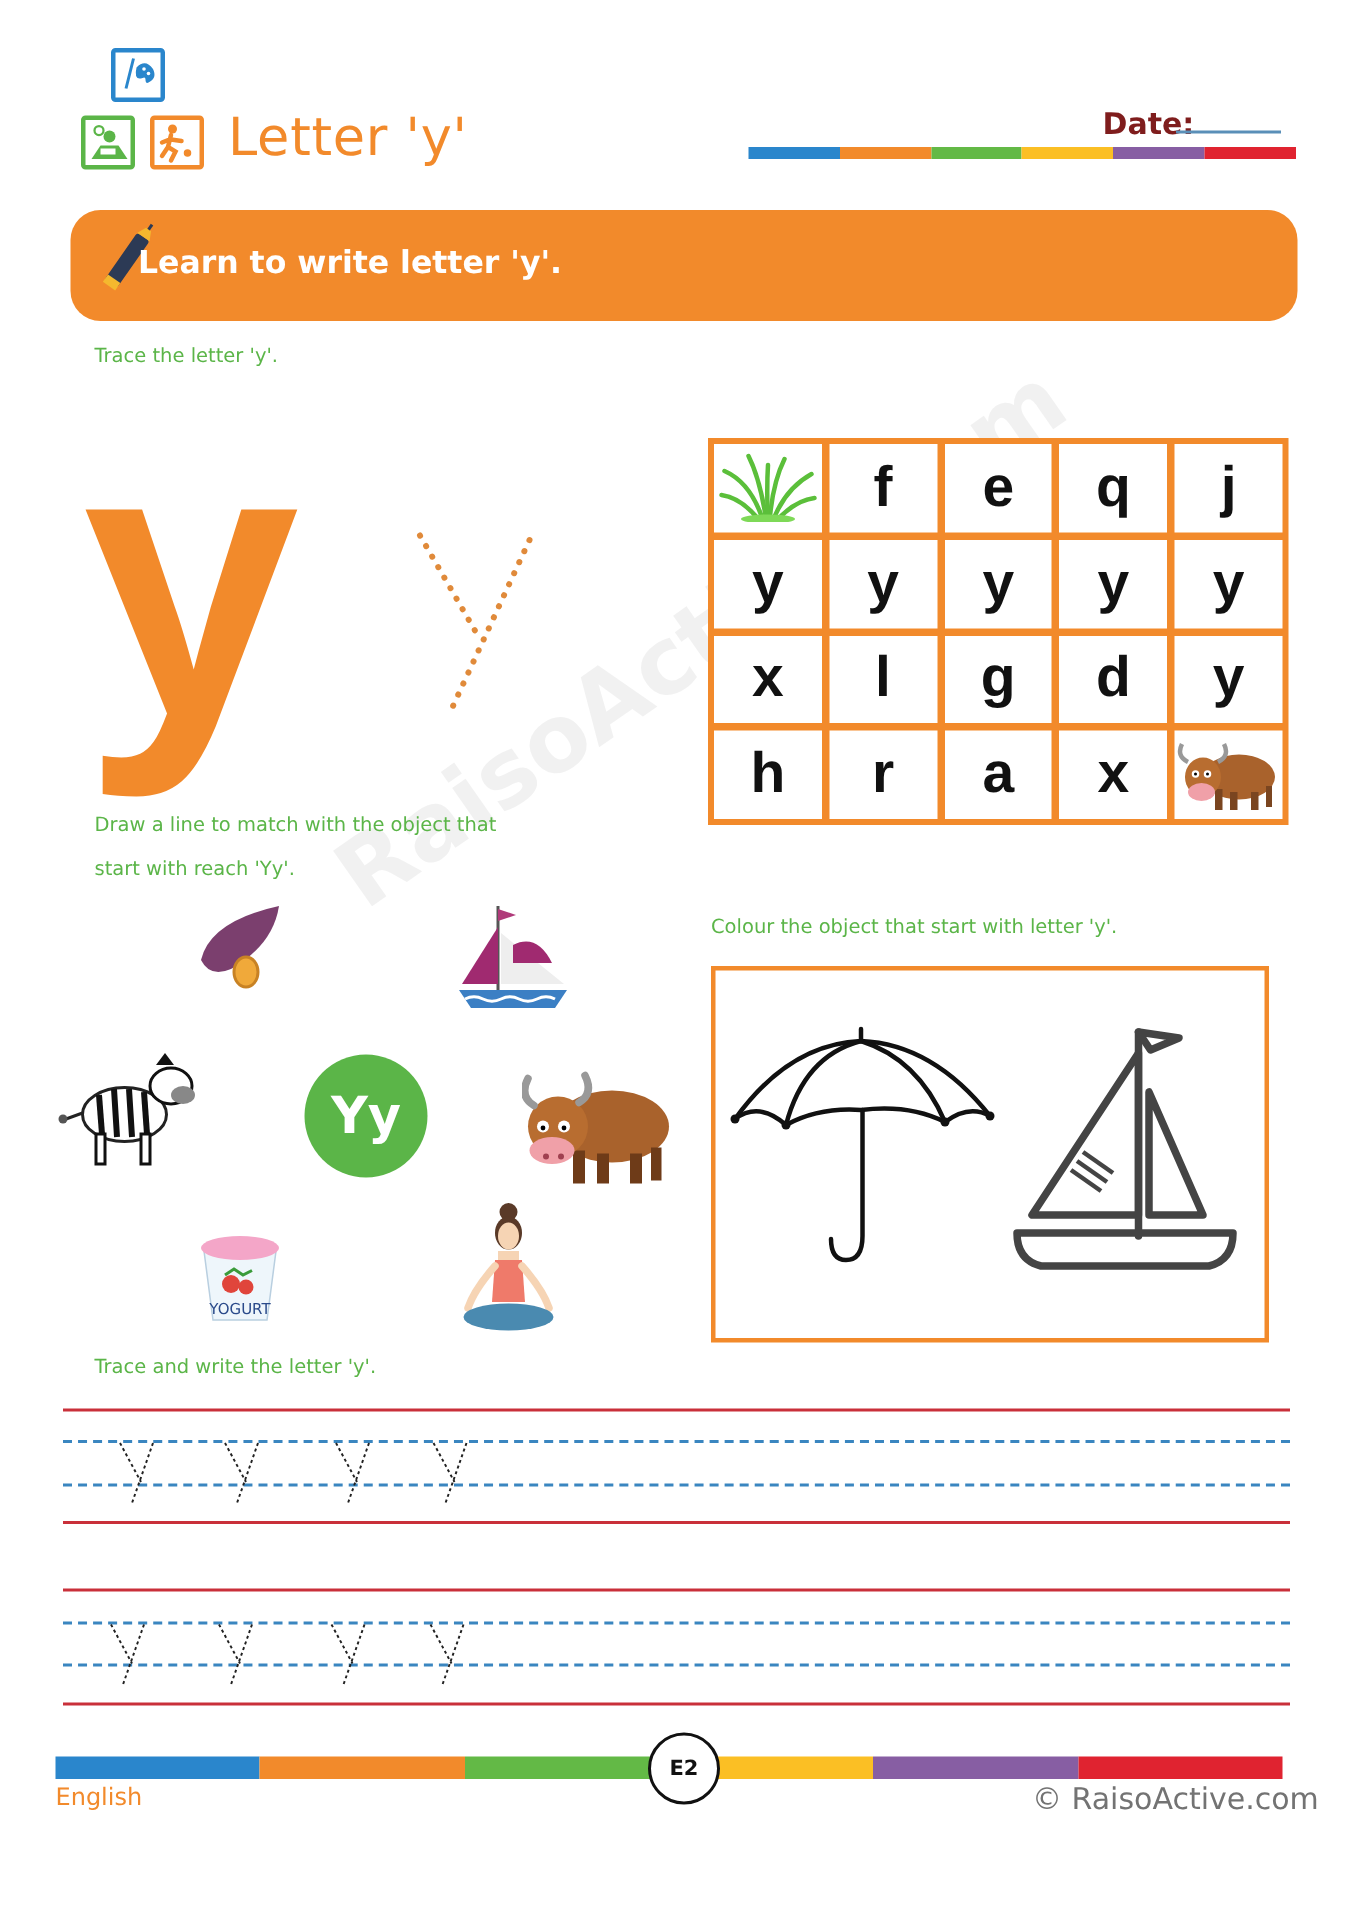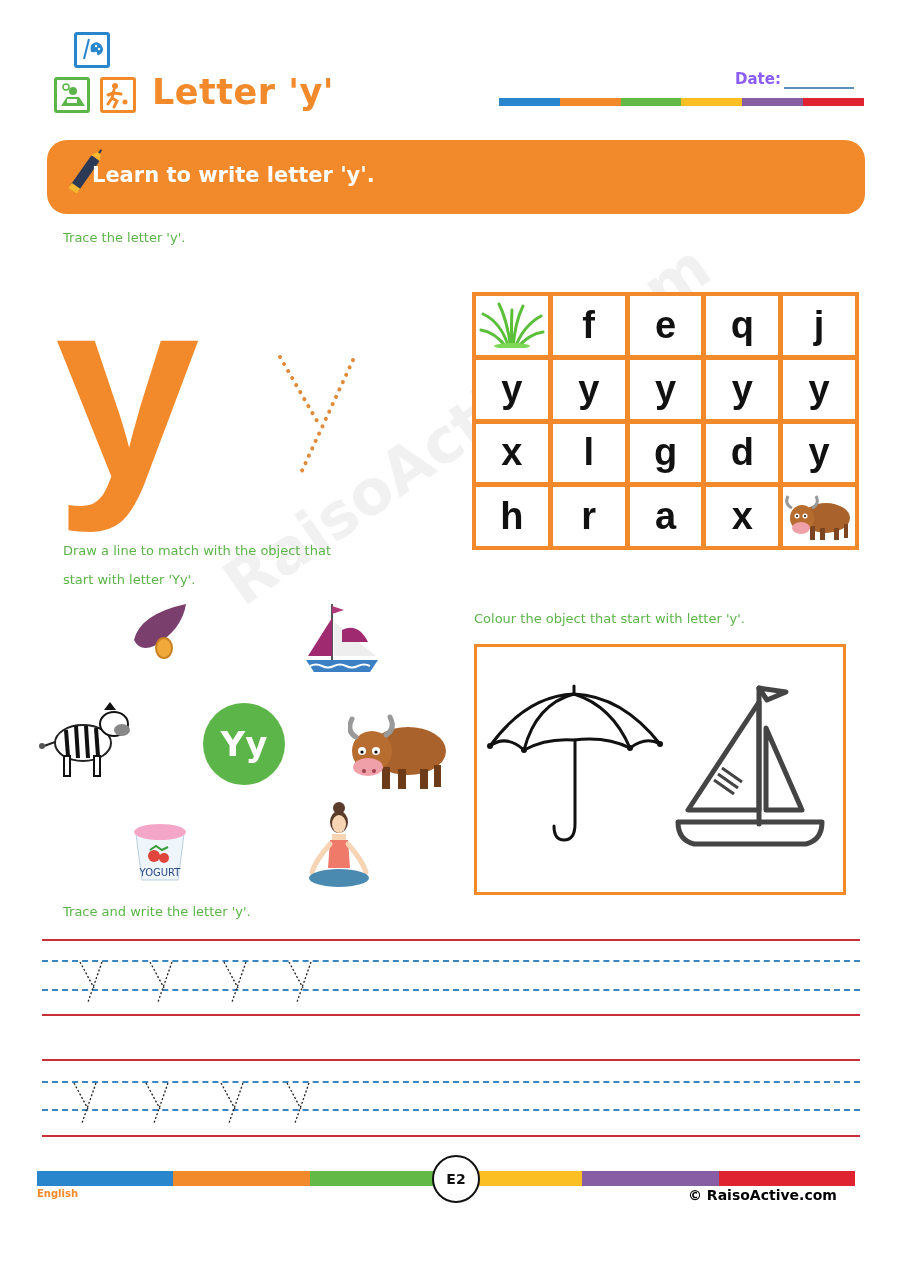--- a/index.html
+++ b/index.html
@@ -2,22 +2,22 @@
 <html><head>
 <meta charset="utf-8">
 <style>
   * { box-sizing: border-box; margin: 0; padding: 0; }
   html, body { width: 900px; height: 1273px; background: #ffffff; overflow: hidden; }
   body { position: relative; font-family: "DejaVu Sans", sans-serif; }
   .abs { position: absolute; }
 
   
   .logo-box { position: absolute; width: 36px; height: 36px; border: 3px solid; border-radius: 3px; background:#fff; }
-  .title { position:absolute; left:152px; top:72px; font-size:35px; font-weight:bold; color:#f28a2b; letter-spacing:0.5px; }
-  .date { position:absolute; left:735px; top:70px; font-size:15px; font-weight:bold; color:#8b5cf6; }
+  .title { position:absolute; left:152px; top:72px; font-size:35px; font-weight:normal; color:#f28a2b; letter-spacing:0.5px; }
+  .date { position:absolute; left:735px; top:70px; font-size:20px; font-weight:bold; color:#7f1d1d; }
   .date-line { position:absolute; left:784px; top:87px; width:70px; border-bottom:2px solid #5a8fb8; }
   .stripe { position:absolute; display:flex; }
   .stripe div { height:100%; flex:1; }
 
   
   .banner { position:absolute; left:47px; top:140px; width:818px; height:74px; background:#f28a2b; border-radius:20px; }
   .banner-text { position:absolute; left:92px; top:163px; font-size:21px; font-weight:bold; color:#fff; }
 
   .instr { position:absolute; font-size:13px; font-weight:normal; color:#5bb548; line-height:29px; }
 
@@ -35,22 +35,22 @@
   
   .colour-box { position:absolute; left:474px; top:644px; width:372px; height:251px; border:3px solid #f28a2b; }
 
   
   .line-red { position:absolute; left:42px; width:818px; height:2px; background:#c9303a; }
   .line-blue { position:absolute; left:42px; width:818px; height:0; border-top:2px dashed #3a86c0; }
   .trace-y { position:absolute; }
 
   
   .page-num { position:absolute; left:432px; top:1155px; width:48px; height:48px; border-radius:50%; border:2px solid #111; background:#fff; display:flex; align-items:center; justify-content:center; font-size:14px; font-weight:bold; color:#111; }
-  .foot-left { position:absolute; left:37px; top:1188px; font-size:10px; font-weight:bold; color:#f28a2b; }
-  .foot-right { position:absolute; left:688px; top:1187px; font-size:14px; font-weight:bold; color:#000000; }
+  .foot-left { position:absolute; left:37px; top:1188px; font-size:16px; font-weight:normal; color:#f28a2b; }
+  .foot-right { position:absolute; left:688px; top:1187px; font-size:20px; font-weight:normal; color:#737373; }
   .watermark { position:absolute; left:210px; top:560px; font-size:62px; font-weight:bold; color:rgba(180,180,180,0.18); transform:rotate(-35deg); transform-origin:left top; white-space:nowrap; pointer-events:none; }
 </style>
 </head>
 <body>
 
 <div class="watermark">RaisoActive.com</div>
 
 <div>
   <div class="logo-box" style="left:74px;top:32px;border-color:#2a86cc;">
     <svg width="30" height="30" viewBox="0 0 30 30">
@@ -162,21 +162,21 @@
         <circle cx="13" cy="26" r="1" fill="#000"></circle>
         <circle cx="21" cy="26" r="1" fill="#000"></circle>
         <path d="M8 18 Q0 14 4 6" stroke="#999" stroke-width="3" fill="none"></path>
         <path d="M28 18 Q36 14 32 6" stroke="#999" stroke-width="3" fill="none"></path>
       </svg>
   </div>
 </div>
 
 <div class="instr" style="left:63px;top:536px;">
   <div>Draw a line to match with the object that</div>
-  <div>start with letter 'Yy'.</div>
+  <div>start with reach 'Yy'.</div>
 </div>
 
 <div class="pic" style="left:130px;top:600px;">
   <svg width="62" height="62" viewBox="0 0 62 62">
       <path d="M4 40 Q10 14 56 4 Q52 30 24 46 Q10 52 4 40z" fill="#7b3f6e"></path>
       <ellipse cx="34" cy="48" rx="8" ry="10" fill="#f0a93a" stroke="#c88224" stroke-width="2"></ellipse>
     </svg>
 </div>
 <div class="pic" style="left:302px;top:600px;">
   <svg width="80" height="80" viewBox="0 0 80 80">

